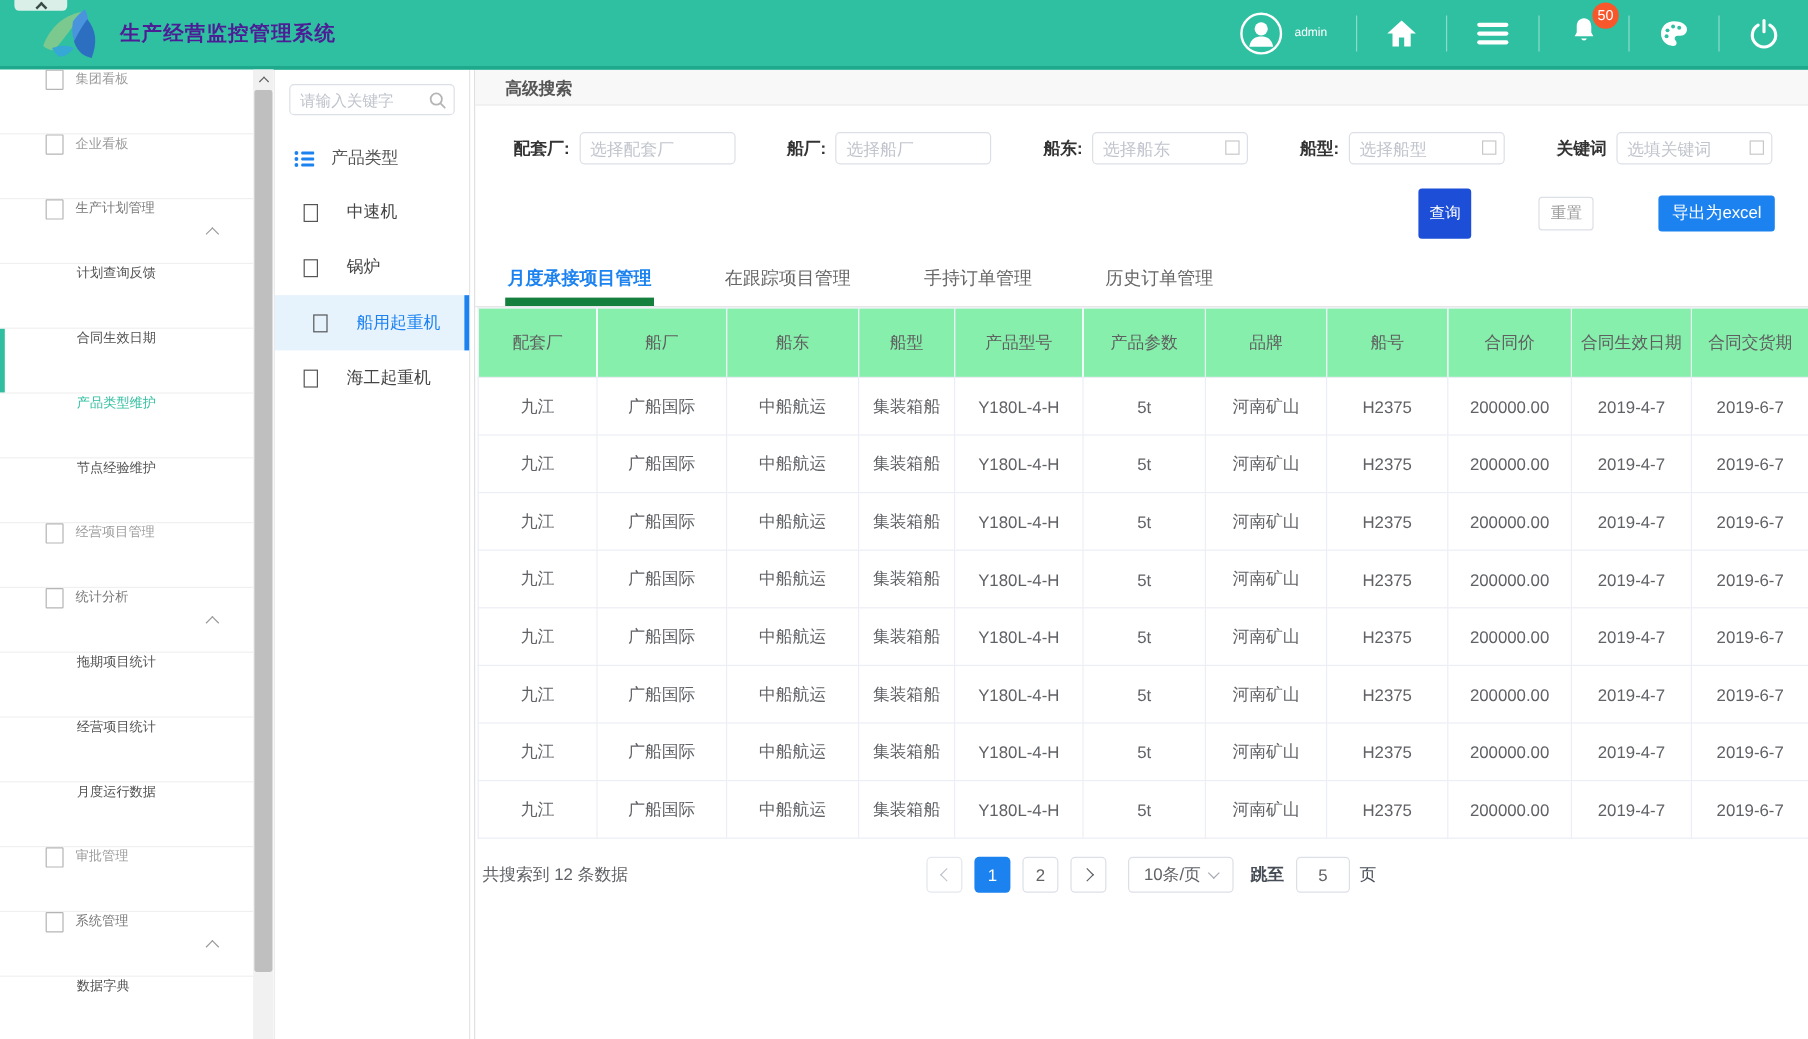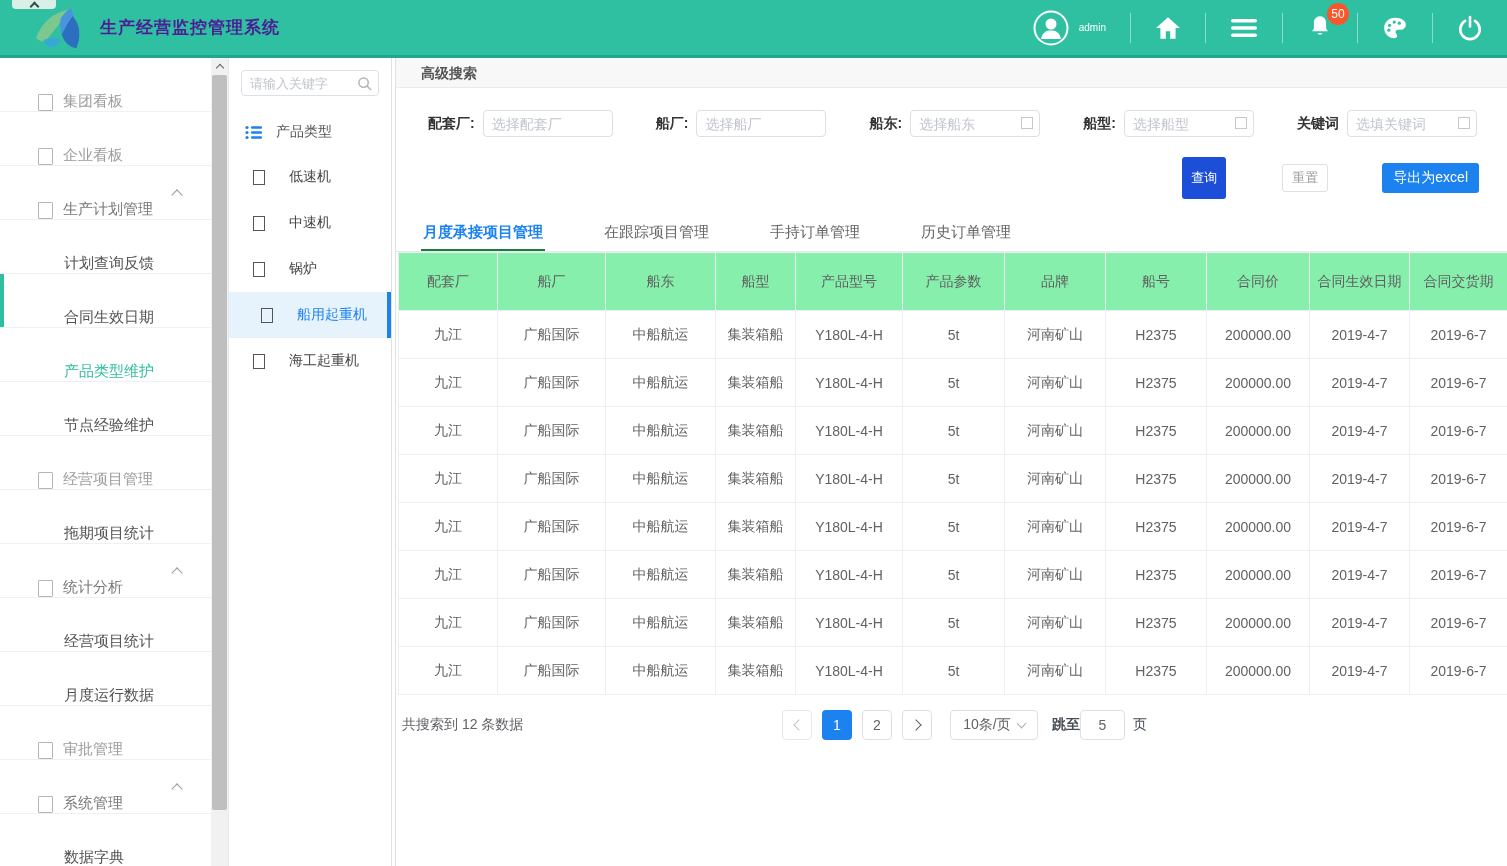--- a/index.html
+++ b/index.html
@@ -28,22 +28,22 @@
   
   .chev { width:9px; height:9px; border-top:2px solid #9a9a9a; border-left:2px solid #9a9a9a;
     transform:rotate(45deg); display:inline-block; }
 
   
   .content { flex:1; display:flex; min-height:0; }
 
   
   .sidebar { width:228px; flex:none; position:relative; background:#fff; overflow:hidden; }
   .menu { width:211px; }
-  .menu-item { height:54px; display:flex; align-items:flex-end; border-bottom:1px solid #f0f0f0;
-    position:relative; cursor:pointer; font-size:15px; }
+  .menu-item { height:54px; display:flex; align-items:flex-start; border-bottom:1px solid #f0f0f0;
+    position:relative; cursor:pointer; font-size:11px; }
   .menu-item.lvl1 { padding-left:38px; color:#9c9c9c; }
   .menu-item.lvl1.open { color:#787878; }
   .menu-item.lvl2 { padding-left:64px; color:#515151; }
   .menu-item.active { color:#2fbe9f; }
   .menu-item .accent { position:absolute; left:0; top:0; width:4px; height:100%; background:#2fbe9f; }
   .tofu { width:15px; height:17px; border:1px solid #b5b5b5; display:inline-block;
     margin-right:10px; flex:none; border-radius:1px; }
   .menu-item .mchev { position:absolute; right:30px; top:25px; width:8px; height:8px;
     border-top:1.5px solid #9a9a9a; border-left:1.5px solid #9a9a9a; transform:rotate(45deg); }
   .sb-track { position:absolute; right:0; top:0; width:17px; height:100%; background:#f1f1f1; }
@@ -91,21 +91,21 @@
   .btn-row { display:flex; justify-content:flex-end; align-items:center;
     padding:20px 28px 16px 0; flex:none; }
   .btn { font-size:13px; border-radius:3px; cursor:pointer; border:none;
     font-family:"Liberation Sans","DejaVu Sans",sans-serif; }
   .btn-query { background:#1d4ed8; color:#fff; padding:12px 9px; }
   .btn-reset { background:#fff; color:#9a9a9a; border:1px solid #dcdfe6; padding:4px 9px; margin-left:56px; }
   .btn-export { background:#1b82f0; color:#fff; padding:6px 11px; font-size:14px; margin-left:54px; }
 
   .tabs { display:flex; padding-left:25px; border-bottom:1px solid #e6e6e6; flex:none; }
   .tab { font-size:15px; color:#666; padding:8px 2px 9px; margin-right:57px; cursor:pointer; }
-  .tab.active { color:#1b82f0; font-weight:bold; border-bottom:2px solid #15803d; padding-bottom:6px;font-family:Liberation Serif, serif; }
+  .tab.active { color:#1b82f0; font-weight:bold; border-bottom:7px solid #15803d; padding-bottom:6px;font-family:Liberation Serif, serif; }
 
   .table-wrap { padding:0 2px; flex:none; }
   table { width:100%; border-collapse:collapse; table-layout:fixed; }
   th, td { border:1px solid #ebeef5; text-align:center; font-size:14px; overflow:hidden; white-space:nowrap; }
   th { background:#86efac; color:#5f5f5f; font-weight:400; height:58px; }
   td { color:#606266; height:48px; background:#fff; }
 
   .pagination { display:flex; align-items:center; padding:15px 8px 0 6px; font-size:14px; flex:none; }
   .pg-summary { color:#606266; }
   .pager { display:flex; align-items:center; margin-left:auto; margin-right:352px; }
@@ -115,21 +115,21 @@
   .pg-btn.disabled { border-color:#e4e7ed; cursor:default; }
   .pg-btn.active { background:#1b82f0; color:#fff; border:none; }
   .arr { width:8px; height:8px; display:inline-block; }
   .arr.left { border-left:1.5px solid #606266; border-bottom:1.5px solid #606266; transform:rotate(45deg); margin-left:3px; }
   .arr.left.dim { border-color:#c0c4cc; }
   .arr.right { border-right:1.5px solid #606266; border-top:1.5px solid #606266; transform:rotate(45deg); margin-right:3px; }
   .pg-select { width:88px; height:30px; border:1px solid #dcdfe6; border-radius:4px;
     display:flex; align-items:center; justify-content:center; color:#606266; cursor:pointer; margin:0 14px 0 8px; }
   .pg-select .arr.down { border-right:1.5px solid #a8abb2; border-bottom:1.5px solid #a8abb2;
     transform:rotate(45deg); margin-left:7px; margin-top:-4px; width:7px; height:7px; }
-  .jump-label { font-weight:bold; color:#464c56; }
+  .jump-label { font-weight:bold; color:#464c56; margin-right:10px; }
   .jump-input { width:45px; height:30px; border:1px solid #dcdfe6; border-radius:4px;
     text-align:center; font-size:14px; color:#606266; outline:none; margin-right:8px;
     font-family:"Liberation Sans","DejaVu Sans",sans-serif; }
   .jump-suffix { color:#464c56; }
 </style>
 </head>
 <body>
 
 <div class="app">
 
@@ -221,27 +221,27 @@
           <div class="menu-item lvl2 active">
             <span class="mlabel">产品类型维护</span>
           </div>
           <div class="menu-item lvl2">
             <span class="mlabel">节点经验维护</span>
           </div>
           <div class="menu-item lvl1">
             <span class="tofu"></span>
             <span class="mlabel">经营项目管理</span>
           </div>
-          <div class="menu-item lvl2">
-            <span class="mlabel">拖期项目统计</span>
-          </div>
           <div class="menu-item lvl1 open">
             <span class="tofu"></span>
             <span class="mlabel">统计分析</span>
             <span class="mchev"></span>
+          </div>
+          <div class="menu-item lvl2">
+            <span class="mlabel">拖期项目统计</span>
           </div>
           <div class="menu-item lvl2">
             <span class="mlabel">经营项目统计</span>
           </div>
           <div class="menu-item lvl2">
             <span class="mlabel">月度运行数据</span>
           </div>
           <div class="menu-item lvl1">
             <span class="tofu"></span>
             <span class="mlabel">审批管理</span>
@@ -276,24 +276,20 @@
           <circle cx="2" cy="2.5" r="1.6" fill="#1b82f0"></circle>
             <rect x="6" y="1.3" width="11" height="2.4" rx="1" fill="#1b82f0"></rect>
           <circle cx="2" cy="7.5" r="1.6" fill="#1b82f0"></circle>
             <rect x="6" y="6.3" width="11" height="2.4" rx="1" fill="#1b82f0"></rect>
           <circle cx="2" cy="12.5" r="1.6" fill="#1b82f0"></circle>
             <rect x="6" y="11.3" width="11" height="2.4" rx="1" fill="#1b82f0"></rect>
         </svg>
         <span>产品类型</span>
       </div>
       <div id="tree-list">
-          <div class="tree-item">
-            <span class="tofu2"></span>
-            <span>低速机</span>
-          </div>
           <div class="tree-item">
             <span class="tofu2"></span>
             <span>中速机</span>
           </div>
           <div class="tree-item">
             <span class="tofu2"></span>
             <span>锅炉</span>
           </div>
           <div class="tree-item selected">
             <span class="tofu2"></span>

